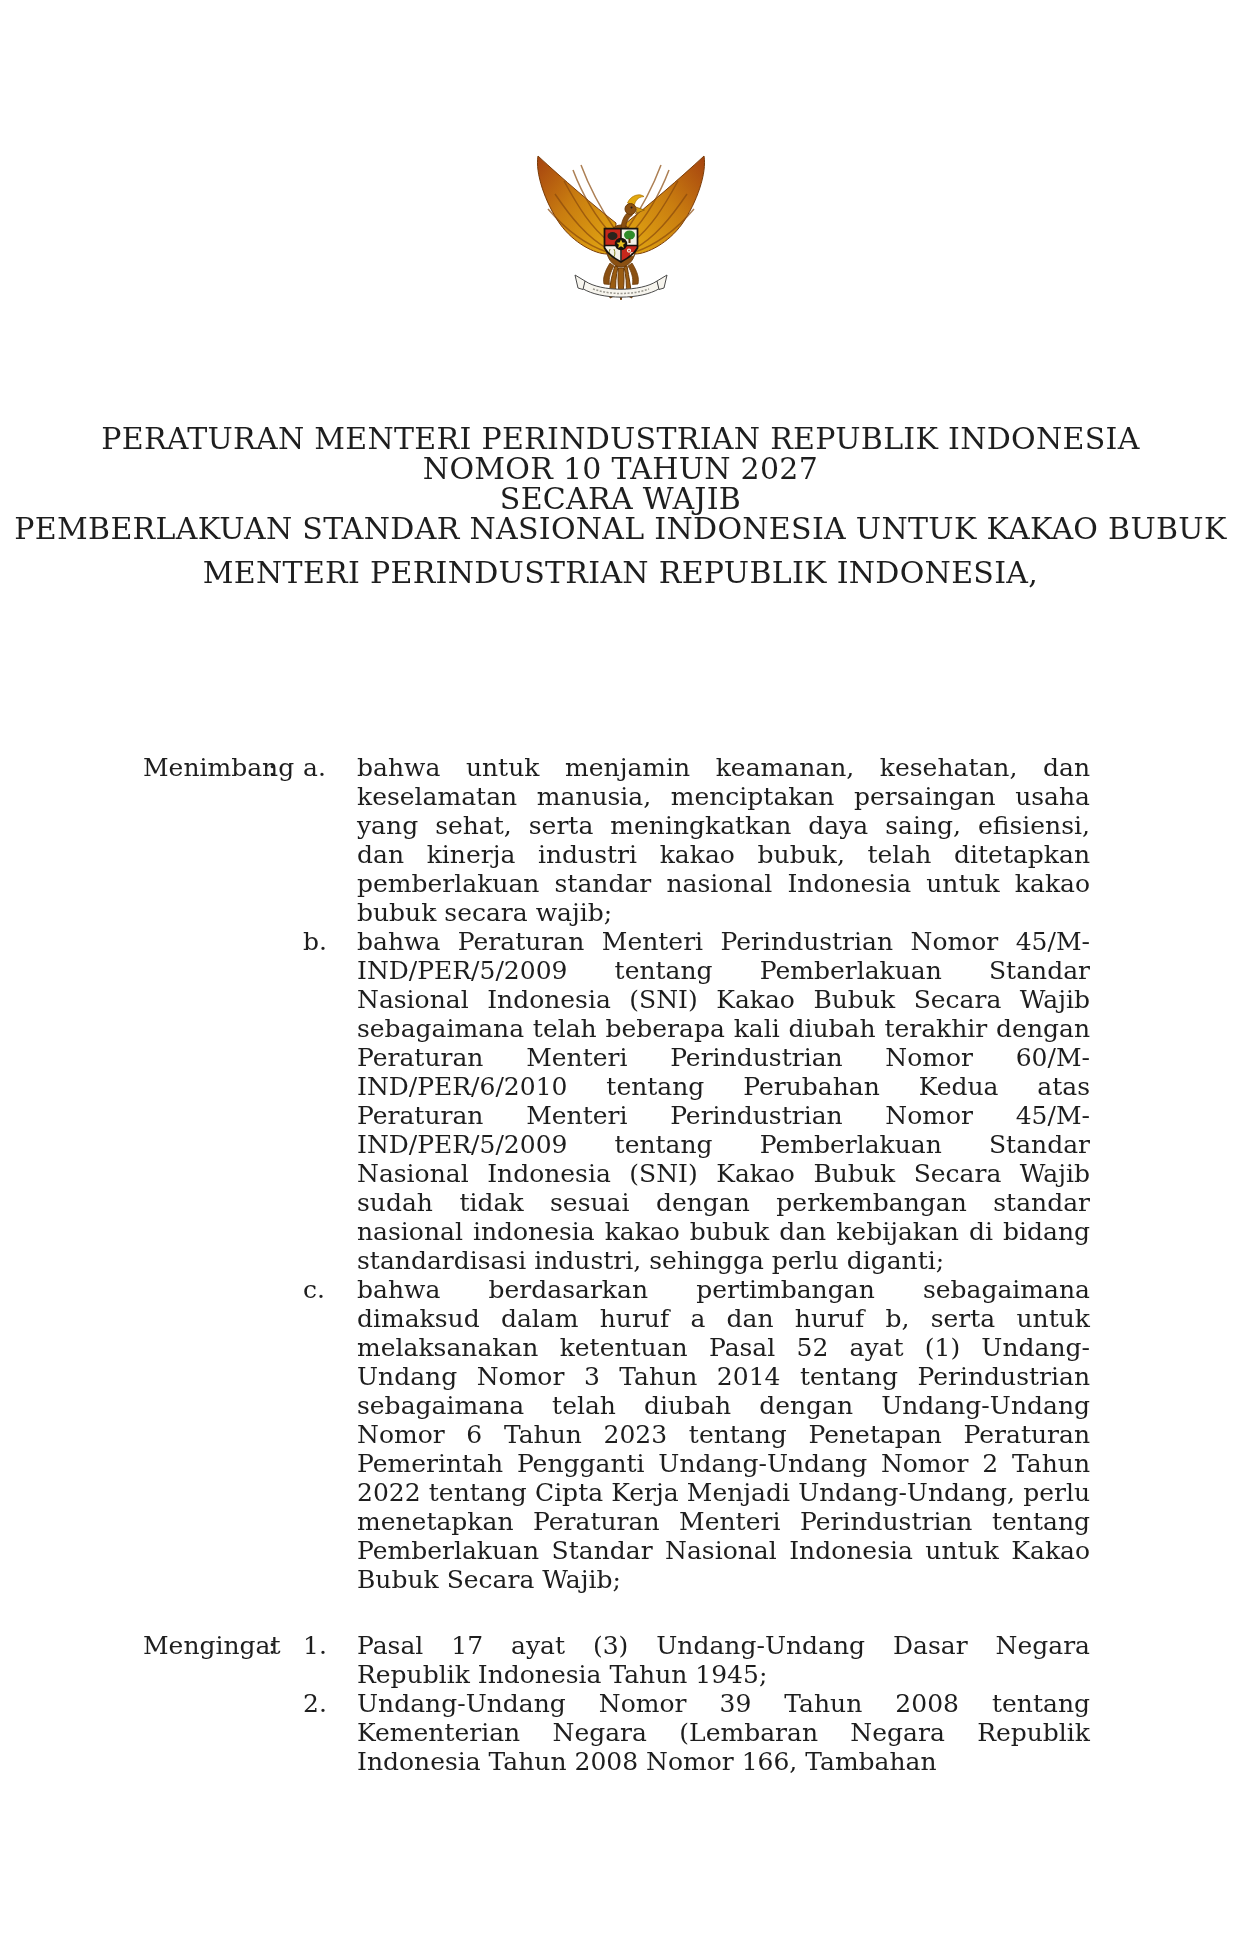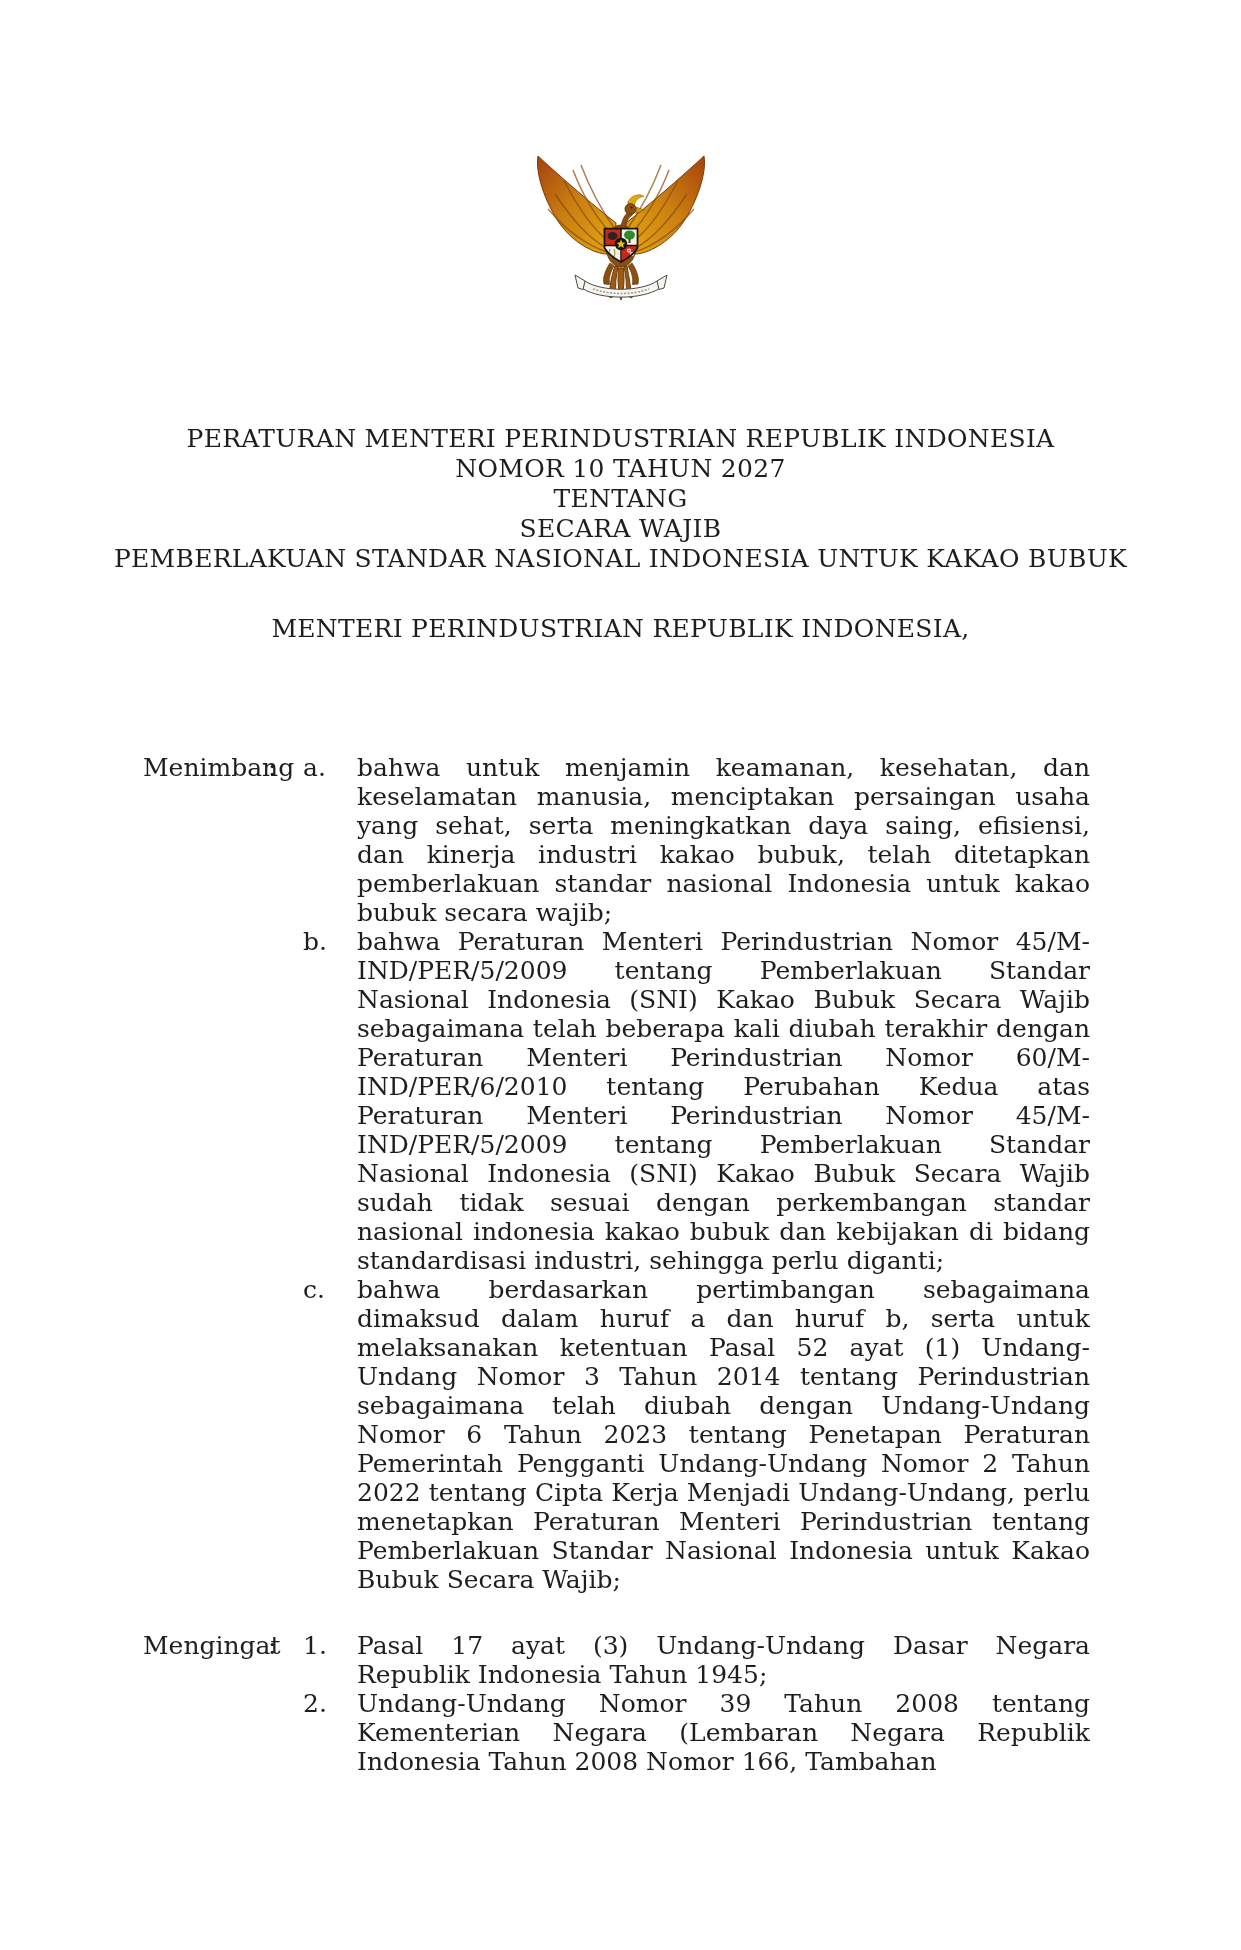--- a/index.html
+++ b/index.html
@@ -17,26 +17,26 @@
     position:absolute;
     left:531px; top:150px;
     width:180px; height:155px;
   }
   .emblem svg { width:100%; height:100%; display:block; }
 
   .header-text {
     position:absolute;
     top:424px; left:0; width:100%;
     text-align:center;
-    font-size:25px;
+    font-size:30px;
     line-height:30px;
     letter-spacing:0.3px;
   }
   .invocation { margin-top:30px; }
-  .authority  { margin-top:40px; }
+  .authority  { margin-top:14px; }
 
   .section {
     position:absolute;
     left:143px;
     width:947px;
     display:grid;
     grid-template-columns:125px 35px 1fr;
     font-size:25px;
     line-height:29px;
   }
@@ -135,21 +135,20 @@
         <path d="M252,262 L272,250 L266,276 L256,279 Z" fill="#f7f5ee" stroke="#4a4a4a" stroke-width="2"></path>
         <path d="M124,278 C160,290 200,290 236,278" stroke="#9a9890" stroke-width="3" fill="none" stroke-dasharray="4 3"></path>
       </g>
     </svg>
   </div>
 
   <div class="header-text">
     <div id="title-lines">
         <div>PERATURAN MENTERI PERINDUSTRIAN REPUBLIK INDONESIA</div>
         <div>NOMOR 10 TAHUN 2027</div>
-        <div>TENTANG</div>
         <div>SECARA WAJIB</div>
         <div>PEMBERLAKUAN STANDAR NASIONAL INDONESIA UNTUK KAKAO BUBUK</div>
       </div>
     <div class="authority">MENTERI PERINDUSTRIAN REPUBLIK INDONESIA,</div>
   </div>
 
   <div id="sections">
       <div class="section section-menimbang">
         <div class="sec-label">Menimbang</div>
         <div class="sec-colon">:</div>

